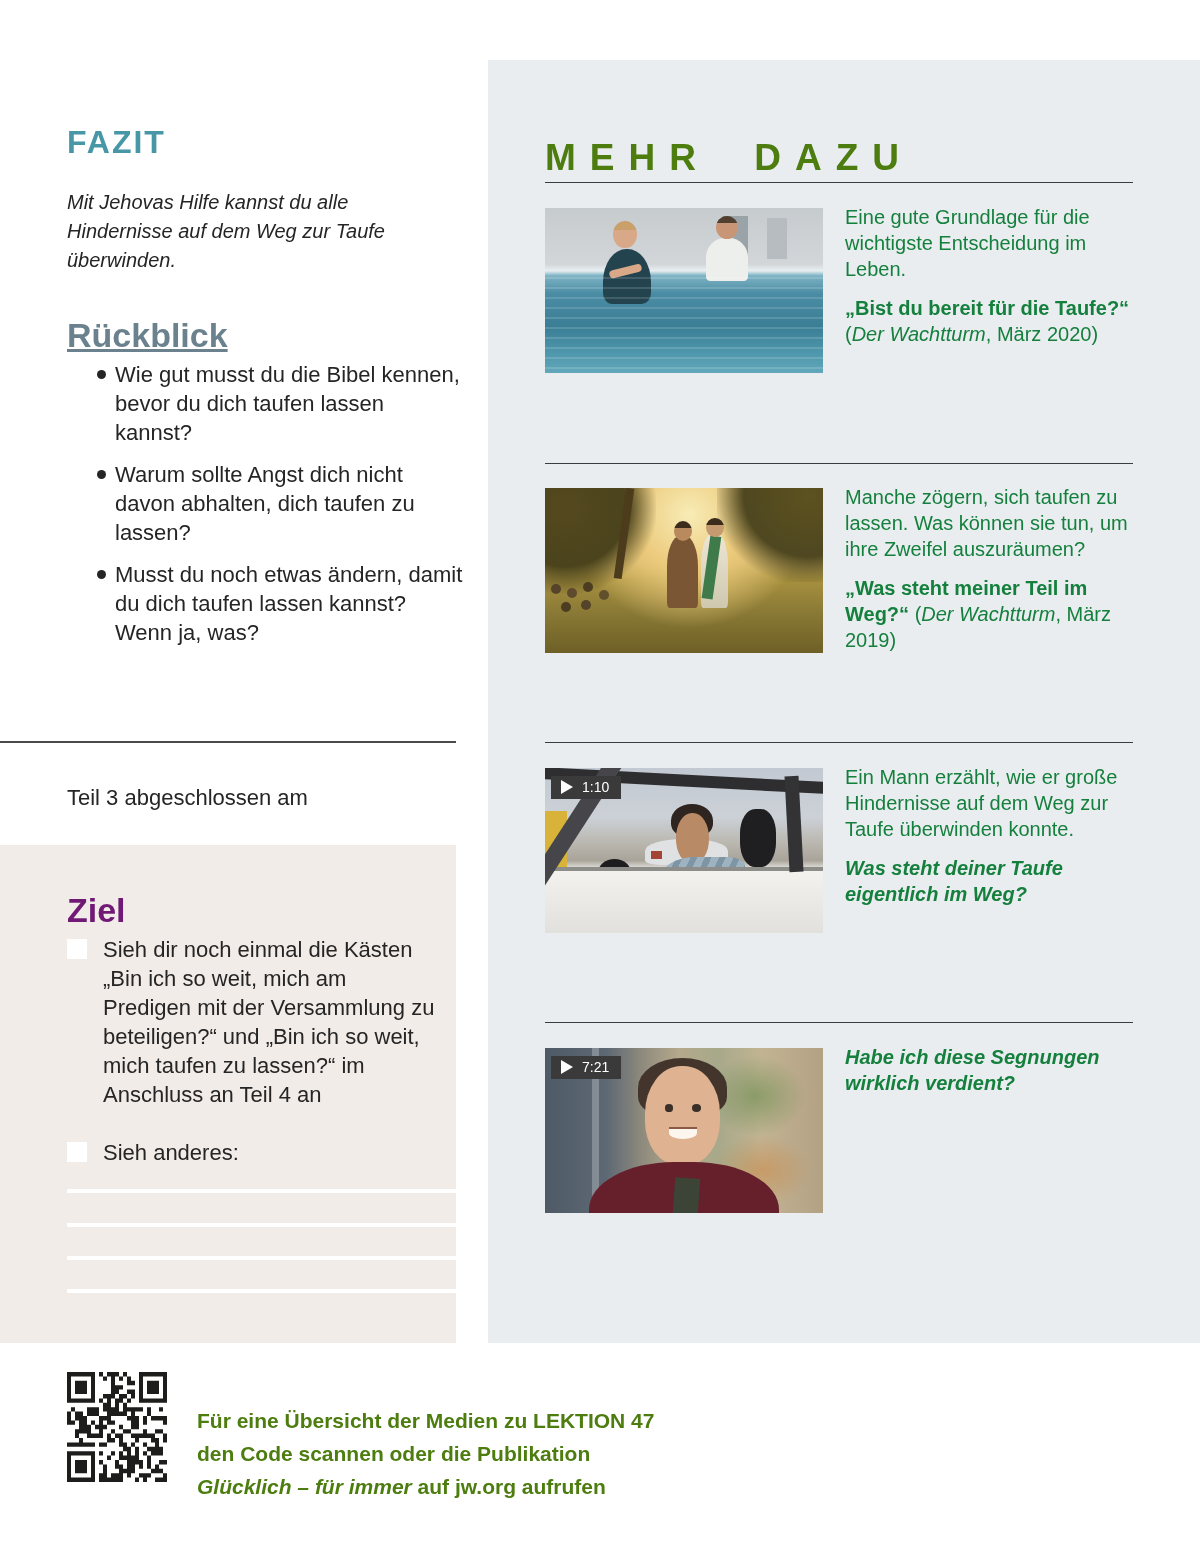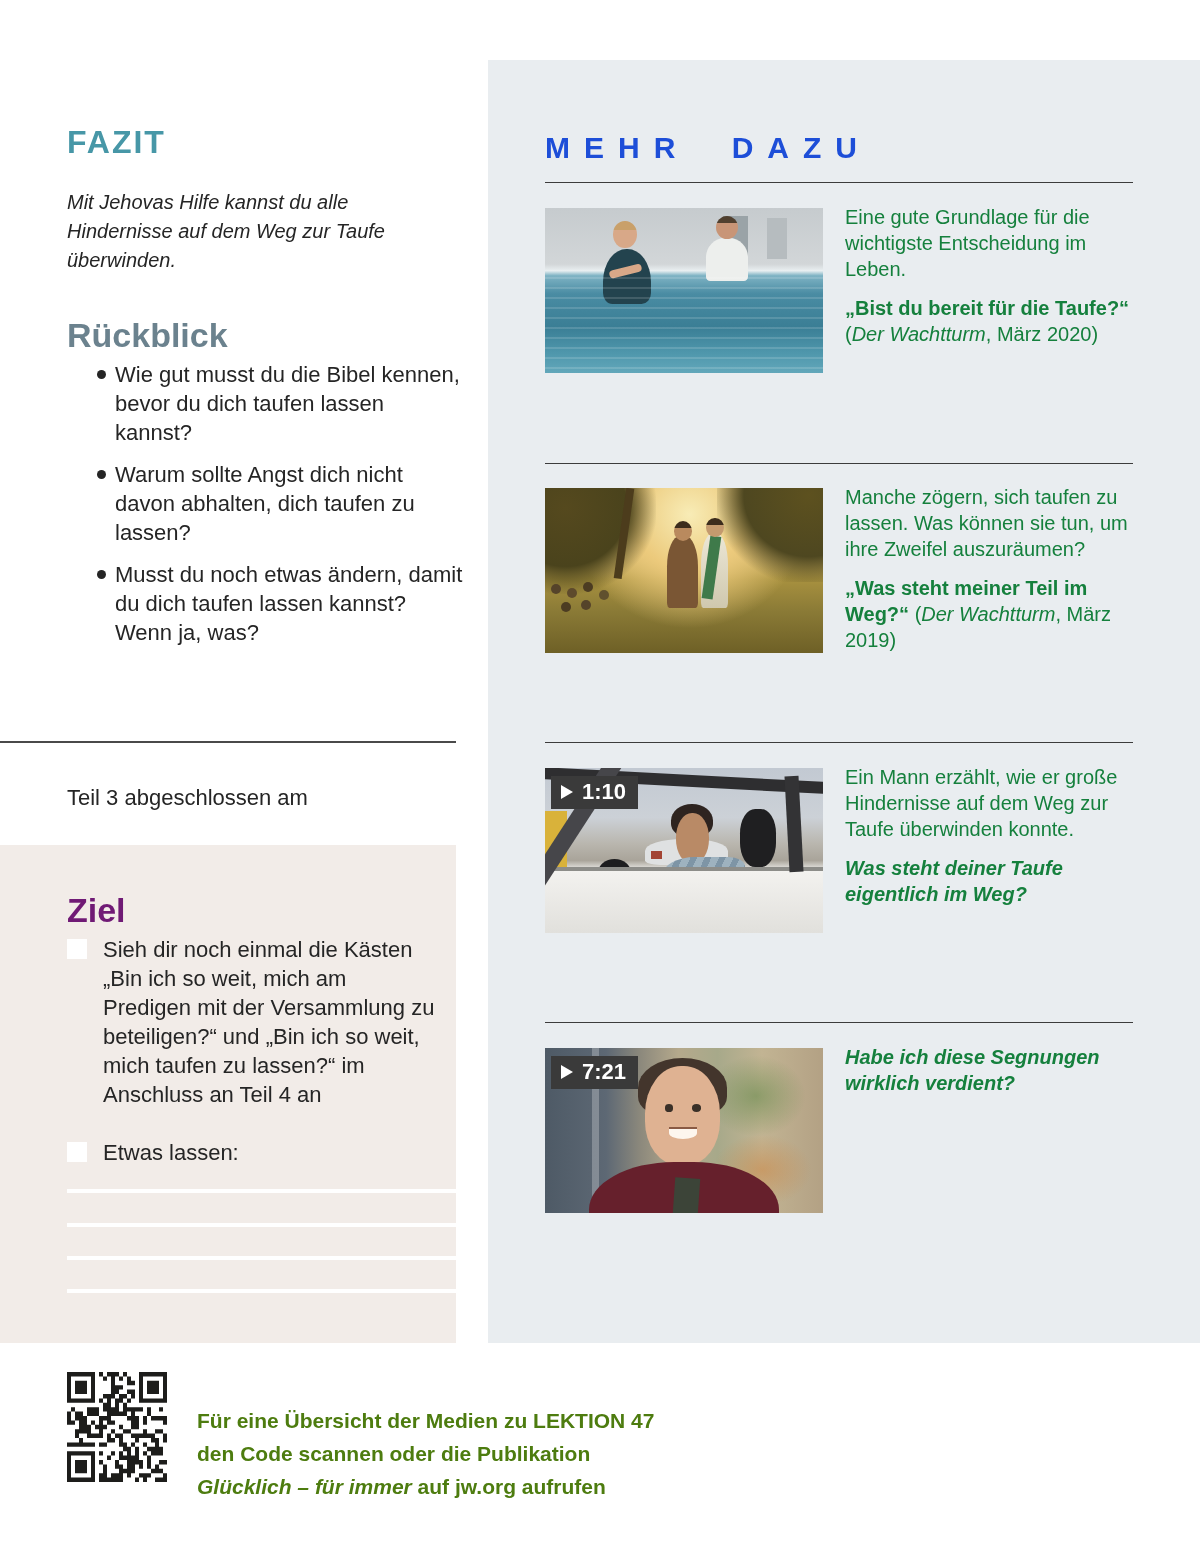--- a/index.html
+++ b/index.html
@@ -2,52 +2,52 @@
 <html><head>
 <meta charset="utf-8">
 <style>
   html,body{margin:0;padding:0;background:#fff;}
   .page{position:relative;width:1200px;height:1543px;background:#fff;overflow:hidden;
         font-family:"Liberation Sans",sans-serif;color:#252525;}
   
   .fazit-title{position:absolute;left:67px;top:103px;font-size:32px;font-weight:700;
                letter-spacing:2px;color:#4797a7;}
   .fazit-body{position:absolute;left:67px;top:168px;width:380px;font-size:20px;line-height:29px;font-style:italic;}
-  .rueck-title{position:absolute;left:67px;top:288px;font-size:34px;font-weight:700;color:#6b828e;}
+  .rueck-title{position:absolute;left:67px;top:288px;font-size:34px;font-weight:700;color:#6b828e;text-decoration:underline;}
   .bullets{position:absolute;left:67px;top:360px;width:400px;margin:0;padding:0;list-style:none;}
   .bullets li{position:relative;padding-left:48px;font-size:22px;line-height:29px;margin-bottom:13px;}
   .bullets li .dot{position:absolute;left:30px;top:10px;width:9px;height:9px;border-radius:50%;background:#252525;}
   .left-rule{position:absolute;left:0;top:741px;width:456px;height:2px;background:#4a4a4a;}
   .completion{position:absolute;left:67px;top:761px;font-size:22px;line-height:29px;}
   .ziel-box{position:absolute;left:0;top:845px;width:456px;height:498px;background:#f2ece8;}
   .ziel-title{position:absolute;left:67px;top:18px;font-size:34px;font-weight:700;color:#701a75;}
   .zitem{position:absolute;left:0;width:456px;}
   .zitem .cbox{position:absolute;left:67px;top:4px;width:20px;height:20px;background:#fff;}
   .zitem .ztext{margin-left:103px;width:332px;font-size:22px;line-height:29px;}
   .zitem1{top:90px;}
   .zitem2{top:293px;}
   .write-line{position:absolute;left:67px;width:389px;height:4px;background:#fff;}
   .wl1{top:344px;}.wl2{top:378px;}.wl3{top:411px;}.wl4{top:444px;}
   
   .right-panel{position:absolute;left:488px;top:60px;width:712px;height:1283px;background:#e9edf0;}
-  .panel-title{position:absolute;left:57px;top:46px;font-size:30px;font-weight:700;
-               letter-spacing:14px;word-spacing:20px;color:#1d4ed8;}
+  .panel-title{position:absolute;left:57px;top:46px;font-size:37px;font-weight:700;
+               letter-spacing:14px;word-spacing:20px;color:#4d7c0f;}
   .mi-sep{position:absolute;left:57px;width:588px;height:1px;background:#3c3c3c;}
   .sep1{top:122px;}.sep2{top:403px;}.sep3{top:682px;}.sep4{top:962px;}
   .thumb{position:absolute;left:57px;width:278px;height:165px;overflow:hidden;}
   .th1{top:148px;}.th2{top:428px;}.th3{top:708px;}.th4{top:988px;}
   .mi-text{position:absolute;left:357px;width:296px;font-size:20px;line-height:26px;color:#15803d;}
   .tx1{top:144px;}.tx2{top:424px;}.tx3{top:704px;}.tx4{top:984px;}
   .mi-desc{margin:0 0 13px 0;}
   .mi-ref{margin:0;font-weight:700;}
   .mi-ref .src-open,.mi-ref .src-tail{font-weight:400;}
   .mi-ref .src-it{font-weight:400;font-style:italic;}
   .mi-ref.bi{font-style:italic;}
   .badge{position:absolute;left:6px;top:8px;display:inline-flex;align-items:center;gap:9px;
-         background:#3a3a3a;color:#fff;font-size:22px;font-weight:700;padding:3px 12px 4px 10px;}
+         background:#3a3a3a;color:#fff;font-size:14px;font-weight:400;padding:3px 12px 4px 10px;}
   .play{width:0;height:0;border-left:12px solid #fff;border-top:7px solid transparent;border-bottom:7px solid transparent;}
   .abs{position:absolute;}
   
   .t1{background:linear-gradient(180deg,#c6cbce 0%,#d2d6d8 34%,#e9eff1 38%,#7fb3c4 41%,#4a8ca3 52%,#3a7e95 72%,#4f97ac 88%,#62a7ba 100%);}
   .t1 .door1{left:64%;top:5%;width:9%;height:27%;background:#9aa3a7;}
   .t1 .door2{left:80%;top:6%;width:7%;height:25%;background:#b6bcbf;}
   .t1 .ripples{left:0;top:42%;width:100%;height:58%;
       background:repeating-linear-gradient(180deg,rgba(255,255,255,.14) 0 2px,rgba(255,255,255,0) 2px 10px);}
   .t1 .man-body{left:58%;top:18%;width:15%;height:26%;background:#edefed;border-radius:45% 45% 10% 10%;}
   .t1 .man-head{left:61.5%;top:5%;width:8%;height:14%;border-radius:50%;
@@ -128,21 +128,21 @@
   <p class="completion">Teil 3 abgeschlossen am</p>
 
   <div class="ziel-box">
     <h2 class="ziel-title">Ziel</h2>
     <div class="zitem zitem1">
       <span class="cbox"></span>
       <div class="ztext">Sieh dir noch einmal die Kästen „Bin ich so weit, mich am Predigen mit der Versammlung zu beteiligen?“ und „Bin ich so weit, mich taufen zu lassen?“ im Anschluss an Teil 4 an</div>
     </div>
     <div class="zitem zitem2">
       <span class="cbox"></span>
-      <div class="ztext">Etwas lassen:</div>
+      <div class="ztext">Sieh anderes:</div>
     </div>
     <div class="write-line wl1"></div>
     <div class="write-line wl2"></div>
     <div class="write-line wl3"></div>
     <div class="write-line wl4"></div>
   </div>
 
   <aside class="right-panel">
     <h2 class="panel-title">MEHR DAZU</h2>
 

